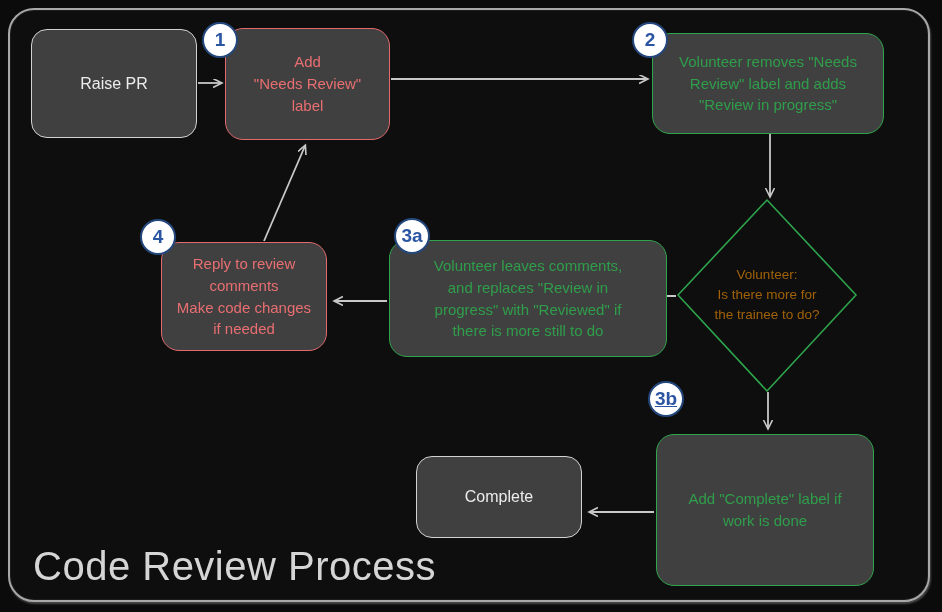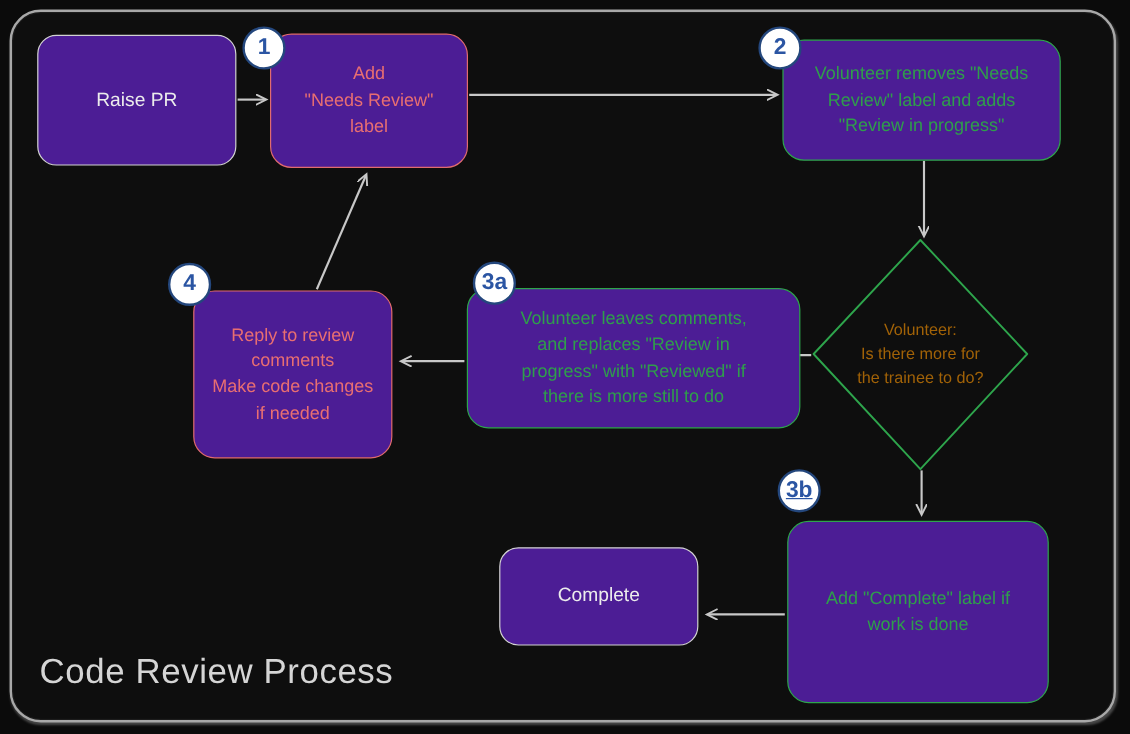--- a/index.html
+++ b/index.html
@@ -10,21 +10,21 @@
   }
   .frame{
     position:absolute;left:8px;top:8px;width:918px;height:590px;
     border:2px solid #a8a8a8;border-radius:26px;
     box-shadow:inset 0 0 0 1px rgba(255,255,255,0.06), 1px 2px 2px rgba(255,255,255,0.25);
     background:#0e0e0e;
   }
   svg.layer{position:absolute;left:0;top:0;width:942px;height:612px;z-index:1;}
   .node{
     position:absolute;z-index:2;display:flex;align-items:center;justify-content:center;
-    border-radius:18px;background:#4c1d95;text-align:center;box-sizing:border-box;
+    border-radius:18px;background:#404040;text-align:center;box-sizing:border-box;
     padding:6px 10px;
   }
   .node-label{white-space:pre-line;line-height:1.45;}
   .white-node{border:1.6px solid #d2d2d2;}
   .white-node .node-label{color:#ececec;font-size:16px;}
   .red-node{border:1.6px solid #e26b6e;}
   .red-node .node-label{color:#e86e71;font-size:15px;}
   .green-node{border:1.6px solid #2ea54c;}
   .green-node .node-label{color:#2f9e4b;font-size:15px;}
   .diamond-text{
@@ -32,35 +32,35 @@
     text-align:center;color:#a16207;font-size:13.5px;line-height:1.5;white-space:pre-line;
   }
   .badge{
     position:absolute;z-index:3;width:36px;height:36px;border-radius:50%;
     background:#ffffff;border:2.5px solid #24477d;box-sizing:border-box;
     display:flex;align-items:center;justify-content:center;
     color:#2b55a3;font-size:19px;font-weight:600;
   }
   .title{
     position:absolute;z-index:2;left:33px;top:544px;
-    color:#d5d5d5;font-size:29px;font-weight:500;letter-spacing:0.5px;
+    color:#d5d5d5;font-size:40px;font-weight:500;letter-spacing:0.5px;
   }
   
   .n-raise{left:31px;top:29px;width:166px;height:109px;border-radius:16px;}
   .n-add-label{left:225px;top:28px;width:165px;height:112px;}
   .n-removes{left:652px;top:33px;width:232px;height:101px;}
   .n-leaves{left:389px;top:240px;width:278px;height:117px;}
-  .n-reply{left:161px;top:242px;width:166px;height:140px;}
+  .n-reply{left:161px;top:242px;width:166px;height:109px;}
   .n-add-complete{left:656px;top:434px;width:218px;height:152px;}
   .n-complete{left:416px;top:456px;width:166px;height:82px;border-radius:16px;}
   .t-decision{left:687px;top:260px;width:160px;height:70px;}
   .b1{left:202px;top:22px;}
   .b2{left:632px;top:22px;}
   .b3a{left:370px;top:218px;margin-left:24px;}
-  .b3b{left:648px;top:391px;text-decoration:underline;}
+  .b3b{left:648px;top:381px;text-decoration:underline;}
   .b4{left:140px;top:219px;}
 </style>
 </head>
 <body>
 
 <div class="stage">
   <div class="frame"></div>
 
   <svg class="layer" viewBox="0 0 942 612">
     <defs>

